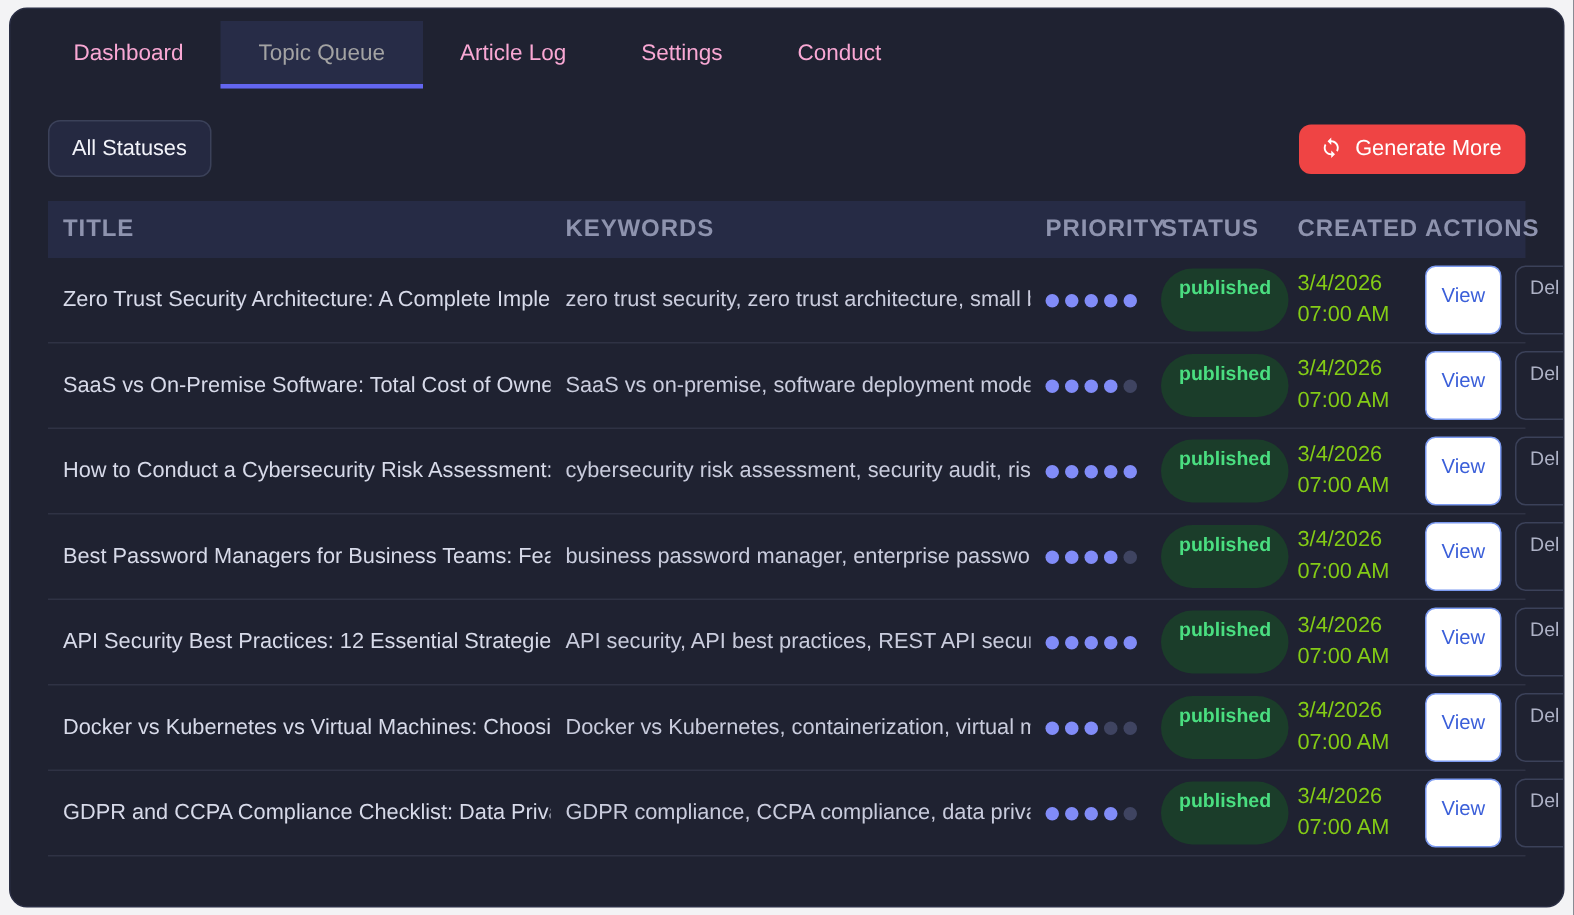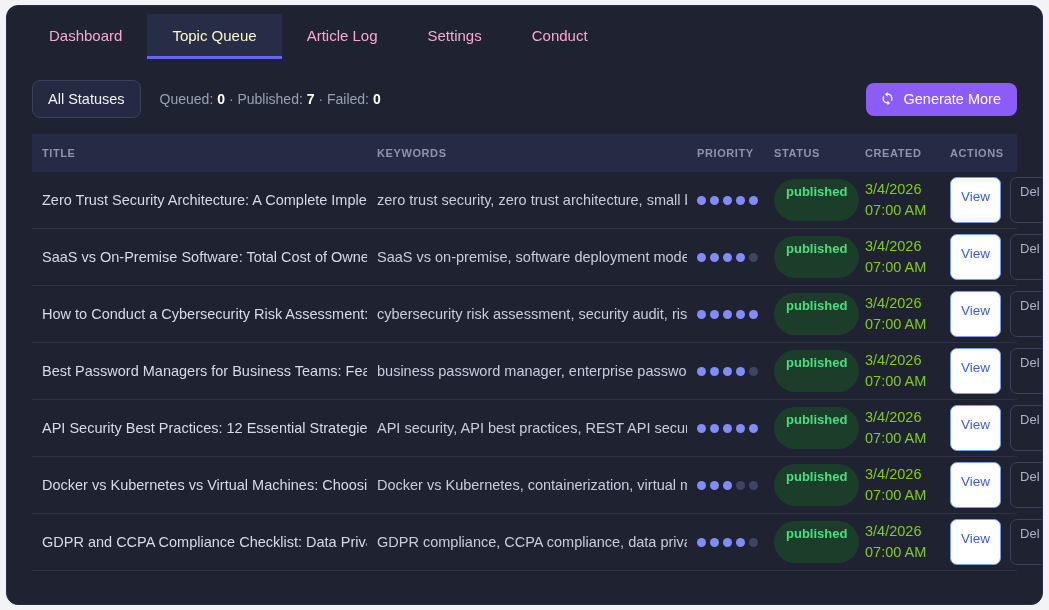--- a/index.html
+++ b/index.html
@@ -13,46 +13,46 @@
     background:#1f2231; border-radius:12px; overflow:hidden;
     border:1px solid #2a2e44;
   }
   
   .tabbar { display:flex; padding:8px 10px 0 17px; }
   .tab {
     height:45px; display:flex; align-items:center; padding:0 25px;
     font-size:15px; color:#f9a8d4; cursor:pointer;
     border-bottom:3px solid transparent;
   }
-  .tab.active { background:#272c47; color:#fef9c3; border-bottom-color:#6366f1; }
+  .tab.active { background:#272c47; color:#a3a3a3; border-bottom-color:#6366f1; }
   
   .toolbar { display:flex; align-items:center; padding:21px 25px 16px 25px; }
   .filter-btn {
     background:#252941; border:1px solid #3b4159; border-radius:8px;
     color:#f2f3fa; font-size:14.5px; padding:10px 15px; cursor:pointer;
     font-family:inherit;
   }
   .stats { margin-left:19px; color:#9aa0b4; font-size:14px; }
   .stats b { color:#ffffff; font-weight:700; }
   .gen-btn {
     margin-left:auto; display:flex; align-items:center; gap:8px;
-    background:#8b5cf6; border:none; border-radius:8px; color:#fff;
+    background:#ef4444; border:none; border-radius:8px; color:#fff;
     font-size:14.5px; padding:8px 16px 9px 14px; cursor:pointer; font-family:inherit;
   }
   .gen-btn svg { width:15px; height:15px; fill:#fff; }
   
   .table { margin:0 25px; }
   .thead, .tr {
     display:grid;
     grid-template-columns:335px 320px 77px 91px 85px 1fr;
     align-items:center;
   }
   .thead {
     background:#262b45; height:38px;
-    color:#8e93ae; font-size:11px; font-weight:700; letter-spacing:0.6px;
+    color:#8e93ae; font-size:16px; font-weight:700; letter-spacing:0.6px;
   }
   .th, .td { padding-left:10px; }
   .tr { height:57px; border-bottom:1px solid rgba(130,136,170,0.16); }
   .td-title { font-size:14.5px; color:#d7dae9; white-space:nowrap; overflow:hidden; }
   .td-keywords { font-size:14.5px; color:#c9ccdd; white-space:nowrap; overflow:hidden; }
   .dots { display:flex; gap:4px; }
   .dot { width:9px; height:9px; border-radius:50%; background:#3f4461; }
   .dot.on { background:#818cf8; }
   .badge {
     display:inline-block; background:#1b3d2a; color:#4ade80;
@@ -79,30 +79,20 @@
   <div class="tabbar">
     <div class="tab">Dashboard</div>
     <div class="tab active">Topic Queue</div>
     <div class="tab">Article Log</div>
     <div class="tab">Settings</div>
     <div class="tab">Conduct</div>
   </div>
 
   <div class="toolbar">
     <button class="filter-btn">All Statuses</button>
-    <div class="stats">
-      <span>Queued:</span>
-      <b>0</b>
-      <span>·</span>
-      <span>Published:</span>
-      <b>7</b>
-      <span>·</span>
-      <span>Failed:</span>
-      <b>0</b>
-    </div>
     <button class="gen-btn">
       <svg viewBox="0 0 24 24">
           <path d="M12 4V1L8 5l4 4V6c3.31 0 6 2.69 6 6 0 1.01-.25 1.97-.7 2.8l1.46 1.46A7.93 7.93 0 0 0 20 12c0-4.42-3.58-8-8-8zm0 14c-3.31 0-6-2.69-6-6 0-1.01.25-1.97.7-2.8L5.24 7.74A7.93 7.93 0 0 0 4 12c0 4.42 3.58 8 8 8v3l4-4-4-4v3z"></path>
         </svg>
       <span>Generate More</span>
     </button>
   </div>
 
   <div class="table">
     <div class="thead">

